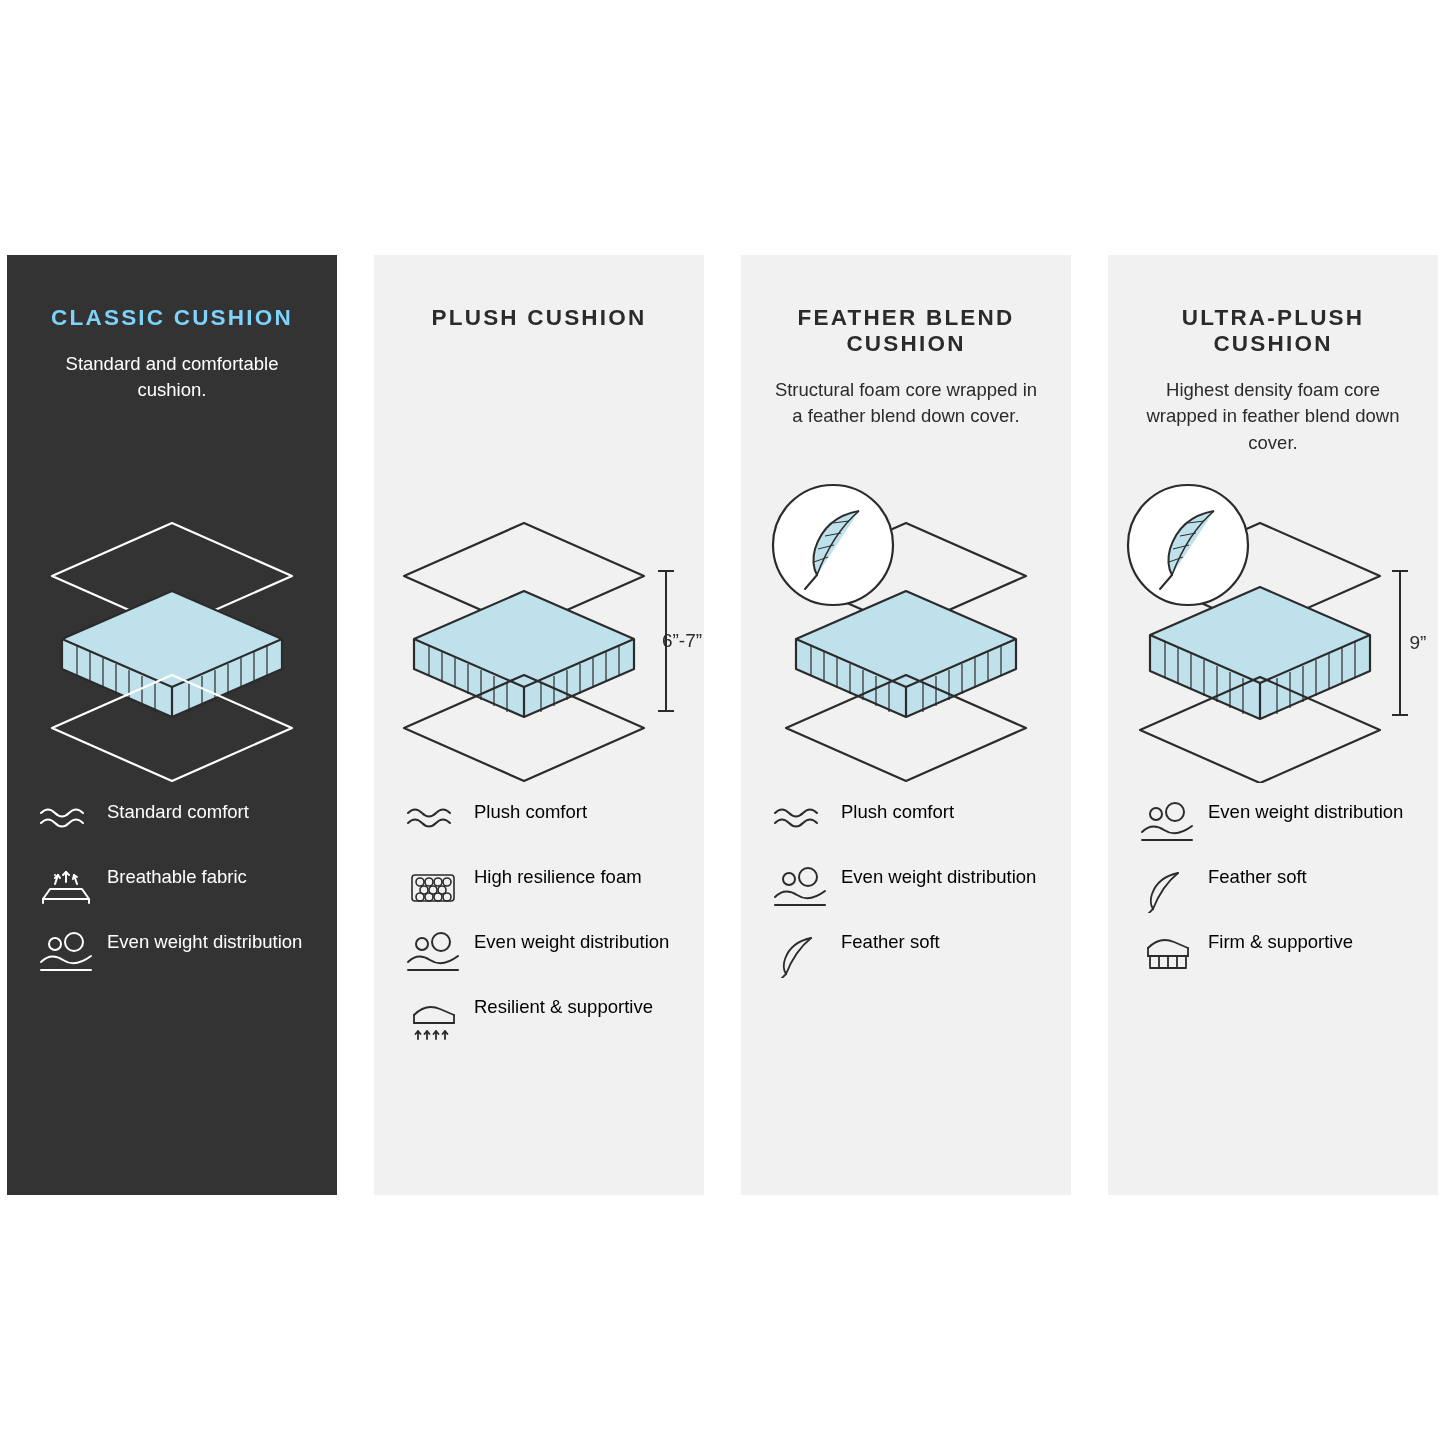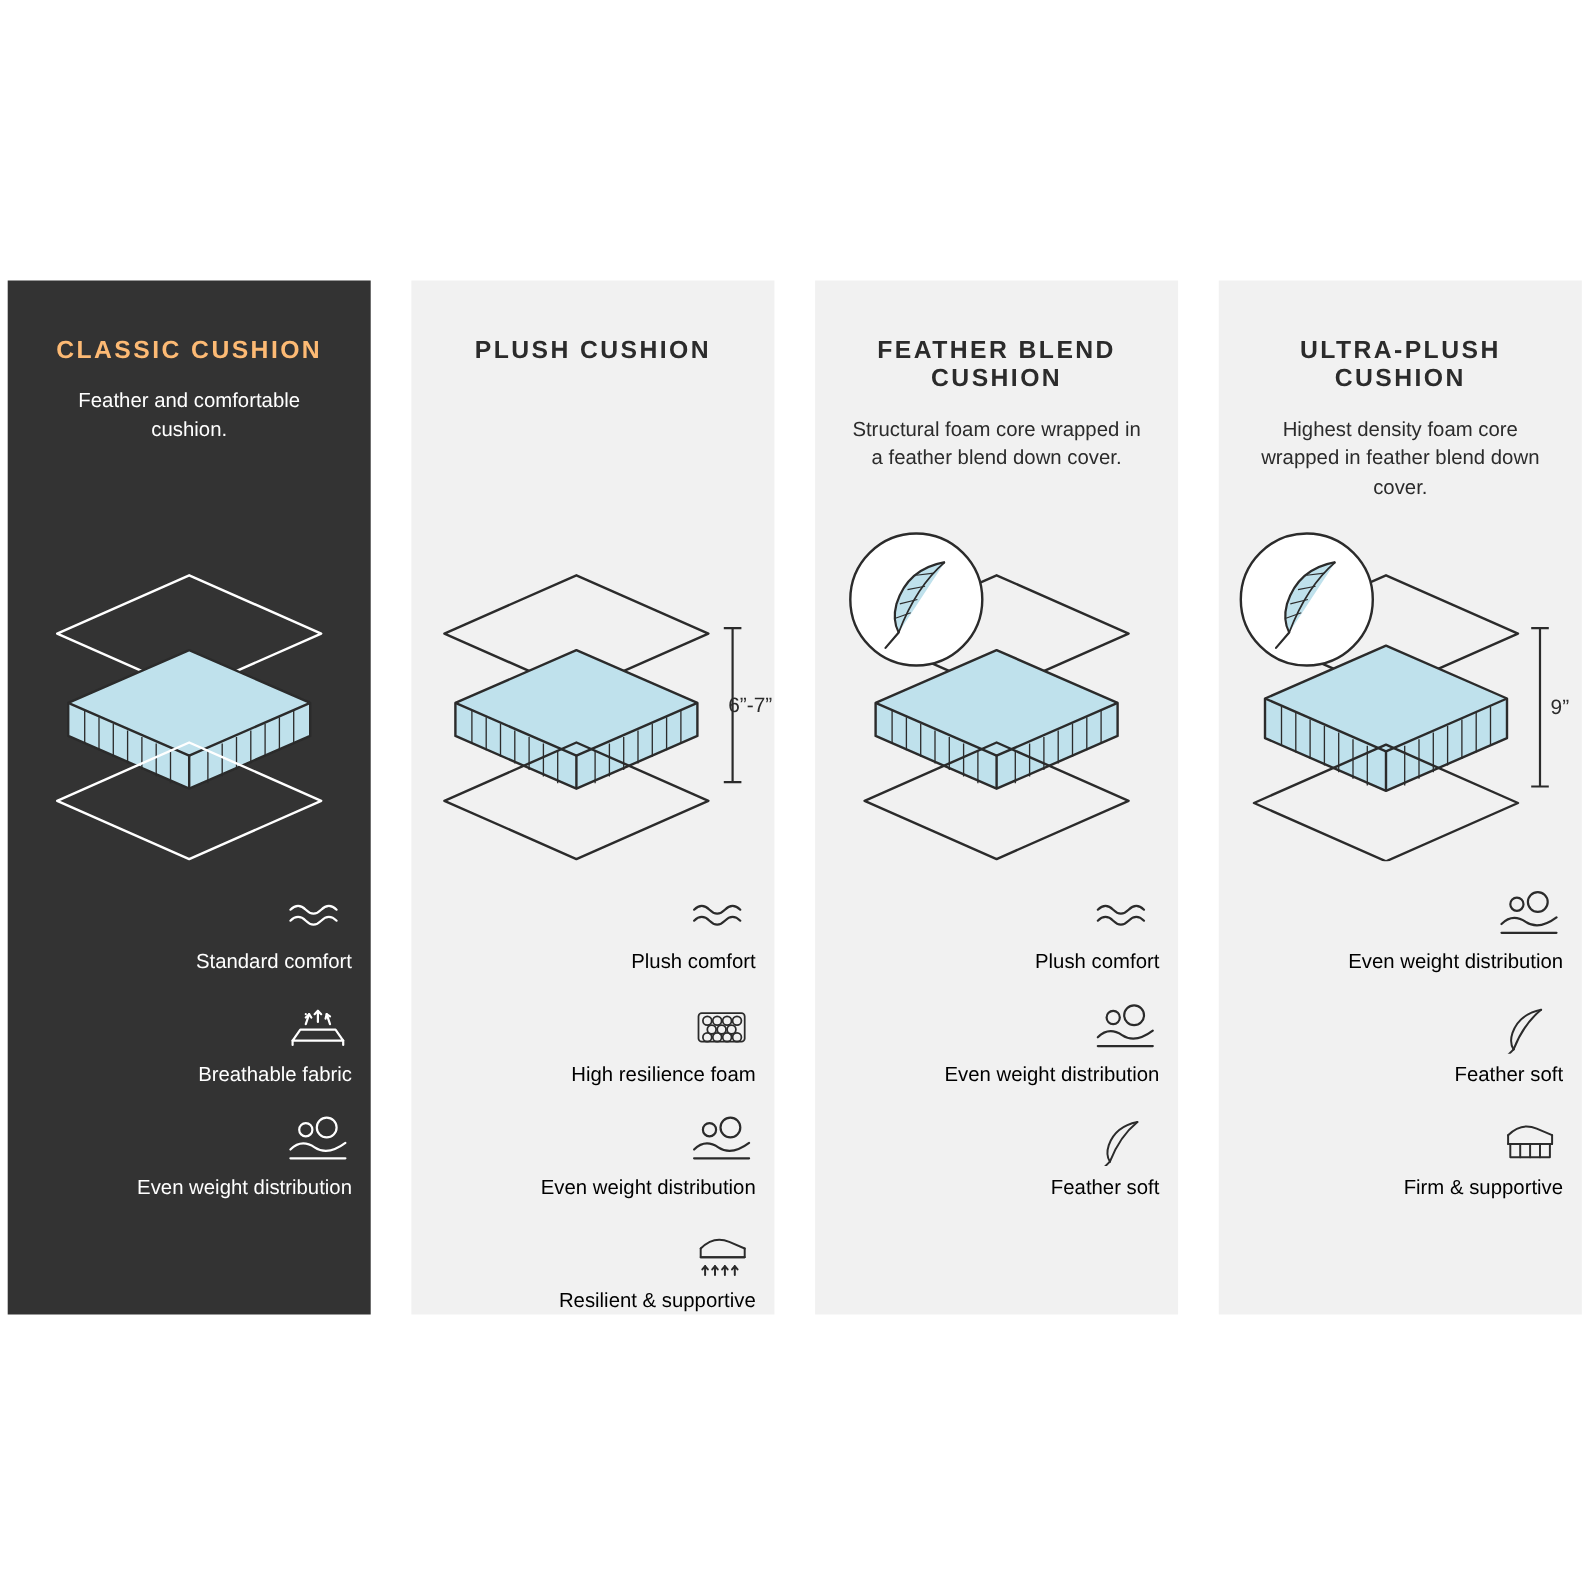--- a/index.html
+++ b/index.html
@@ -43,21 +43,21 @@
     text-align: center;
     font-size: 22.5px;
     font-weight: bold;
     letter-spacing: 2.2px;
     color: #2b2b2b;
     line-height: 1.16;
     margin: 0 0 20px 0;
     text-transform: uppercase;
   }
   .card.dark .card-title {
-    color: #fdba74;
+    color: #7dd3fc;
   }
   .card-desc {
     text-align: center;
     font-size: 18.5px;
     line-height: 1.42;
     color: #2b2b2b;
     margin: 0 10px;
   }
   .card.dark .card-desc {
     color: #ffffff;
@@ -70,24 +70,23 @@
     height: 300px;
   }
   .features {
     position: absolute;
     left: 28px;
     top: 545px;
     width: 285px;
   }
   .feature {
     display: flex;
-    align-items: flex-end;
+    align-items: flex-start;
     margin-bottom: 17px;
     min-height: 48px;
-    flex-direction: column;
   }
   .feature .ficon {
     width: 62px;
     flex: 0 0 62px;
     display: flex;
     align-items: center;
     justify-content: center;
   }
   .feature .flabel {
     font-size: 18.5px;
@@ -101,21 +100,21 @@
   svg { display: block; }
 </style>
 </head>
 <body>
 
 <div class="stage">
   <div class="cards">
 
     <div class="card dark">
       <h2 class="card-title">CLASSIC CUSHION</h2>
-      <p class="card-desc">Feather and comfortable cushion.</p>
+      <p class="card-desc">Standard and comfortable cushion.</p>
 
       <div class="art">
         <svg width="330" height="300" viewBox="0 0 330 300">
           <g fill="none" stroke="#ffffff" stroke-width="2.2" stroke-linejoin="round">
 
             <polygon points="165,40 285,93 165,146 45,93"></polygon>
 
             <g>
               <polygon points="165,108 275,156 275,186 165,234 55,186 55,156" fill="#bfe1ec" stroke="#2b2b2b"></polygon>
               <polyline points="55,156 165,204 275,156" stroke="#2b2b2b"></polyline>

